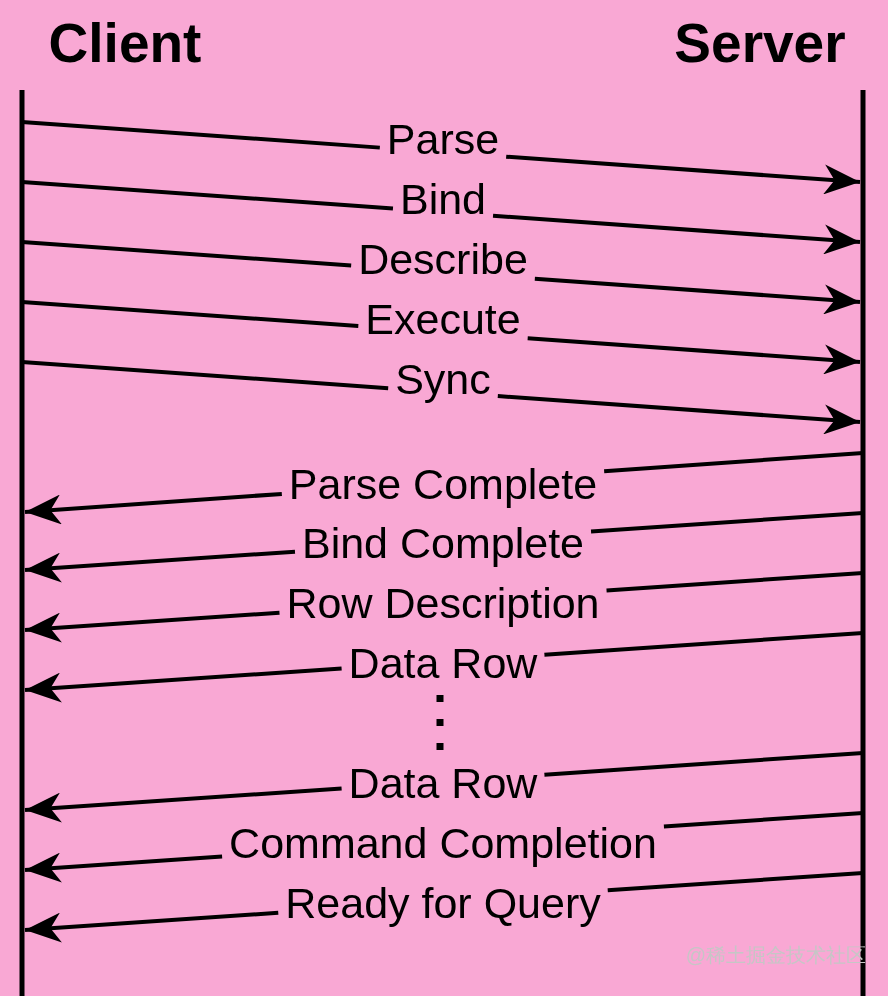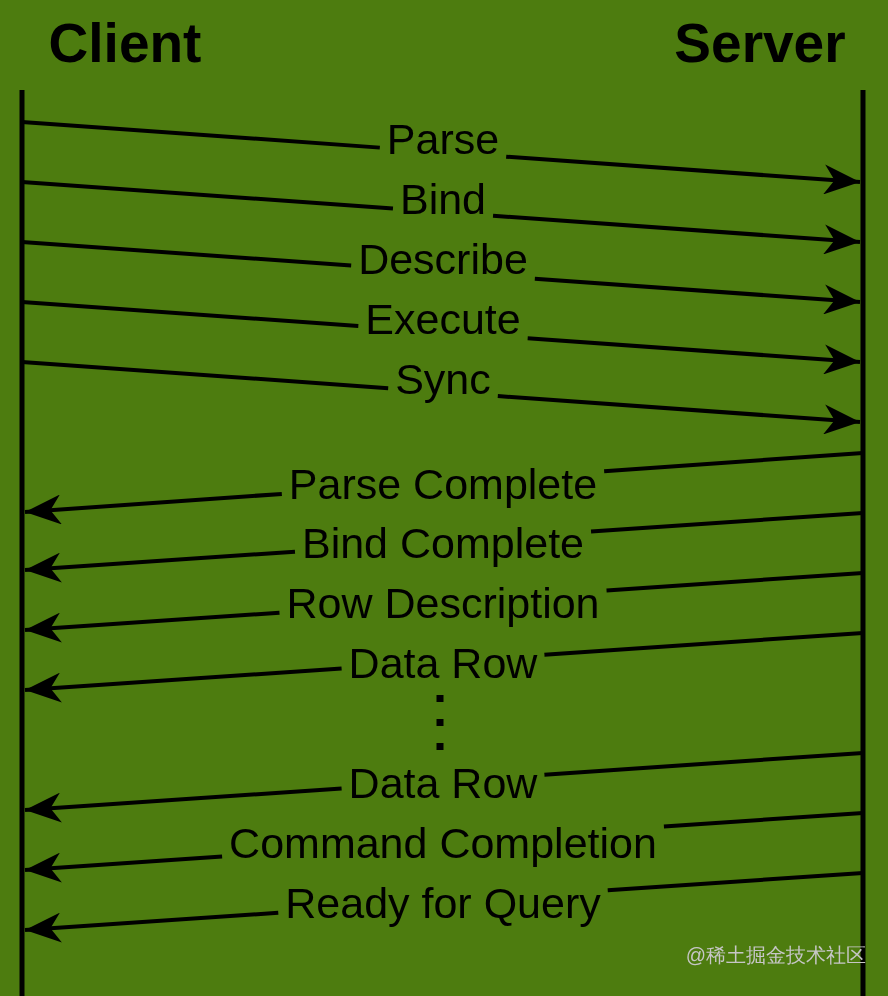--- a/index.html
+++ b/index.html
@@ -4,21 +4,21 @@
 <style>
   html, body {
     margin: 0;
     padding: 0;
     background: #ffffff;
   }
   .stage {
     position: relative;
     width: 888px;
     height: 996px;
-    background: #4d7c0f;
+    background: #f9a8d4;
     overflow: hidden;
   }
   svg {
     display: block;
     font-family: "Liberation Sans", "DejaVu Sans", sans-serif;
   }
   .actor-header {
     font-size: 55px;
     font-weight: bold;
     fill: #000000;

